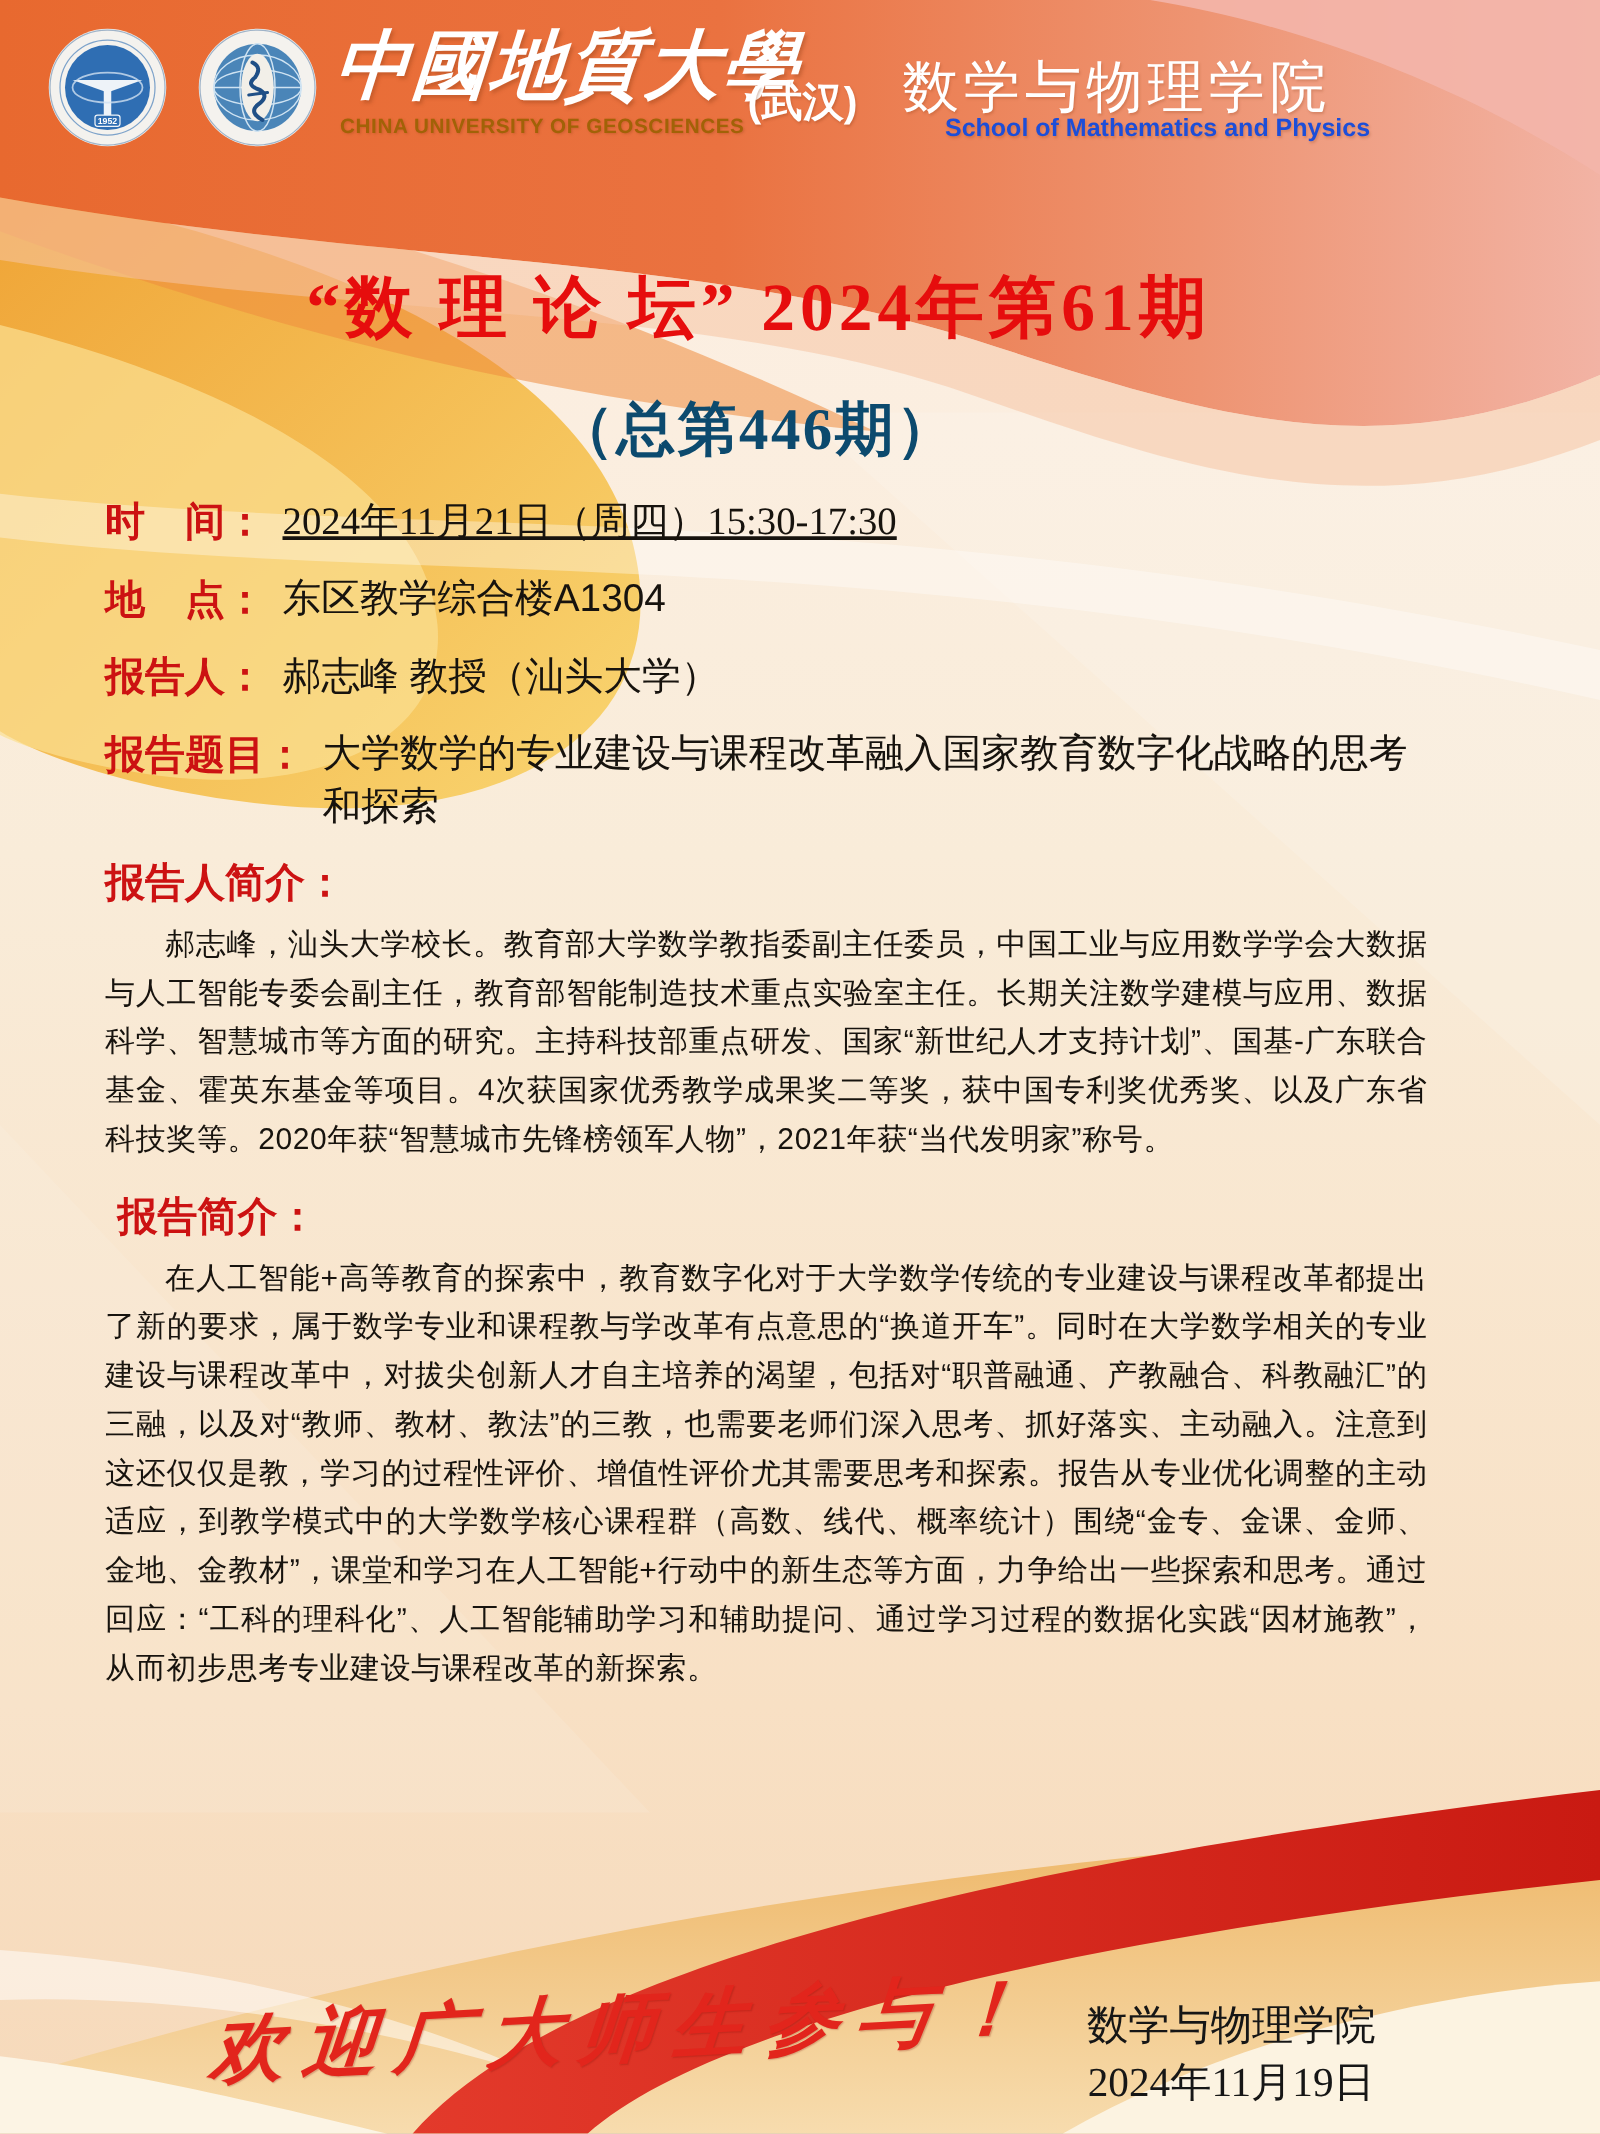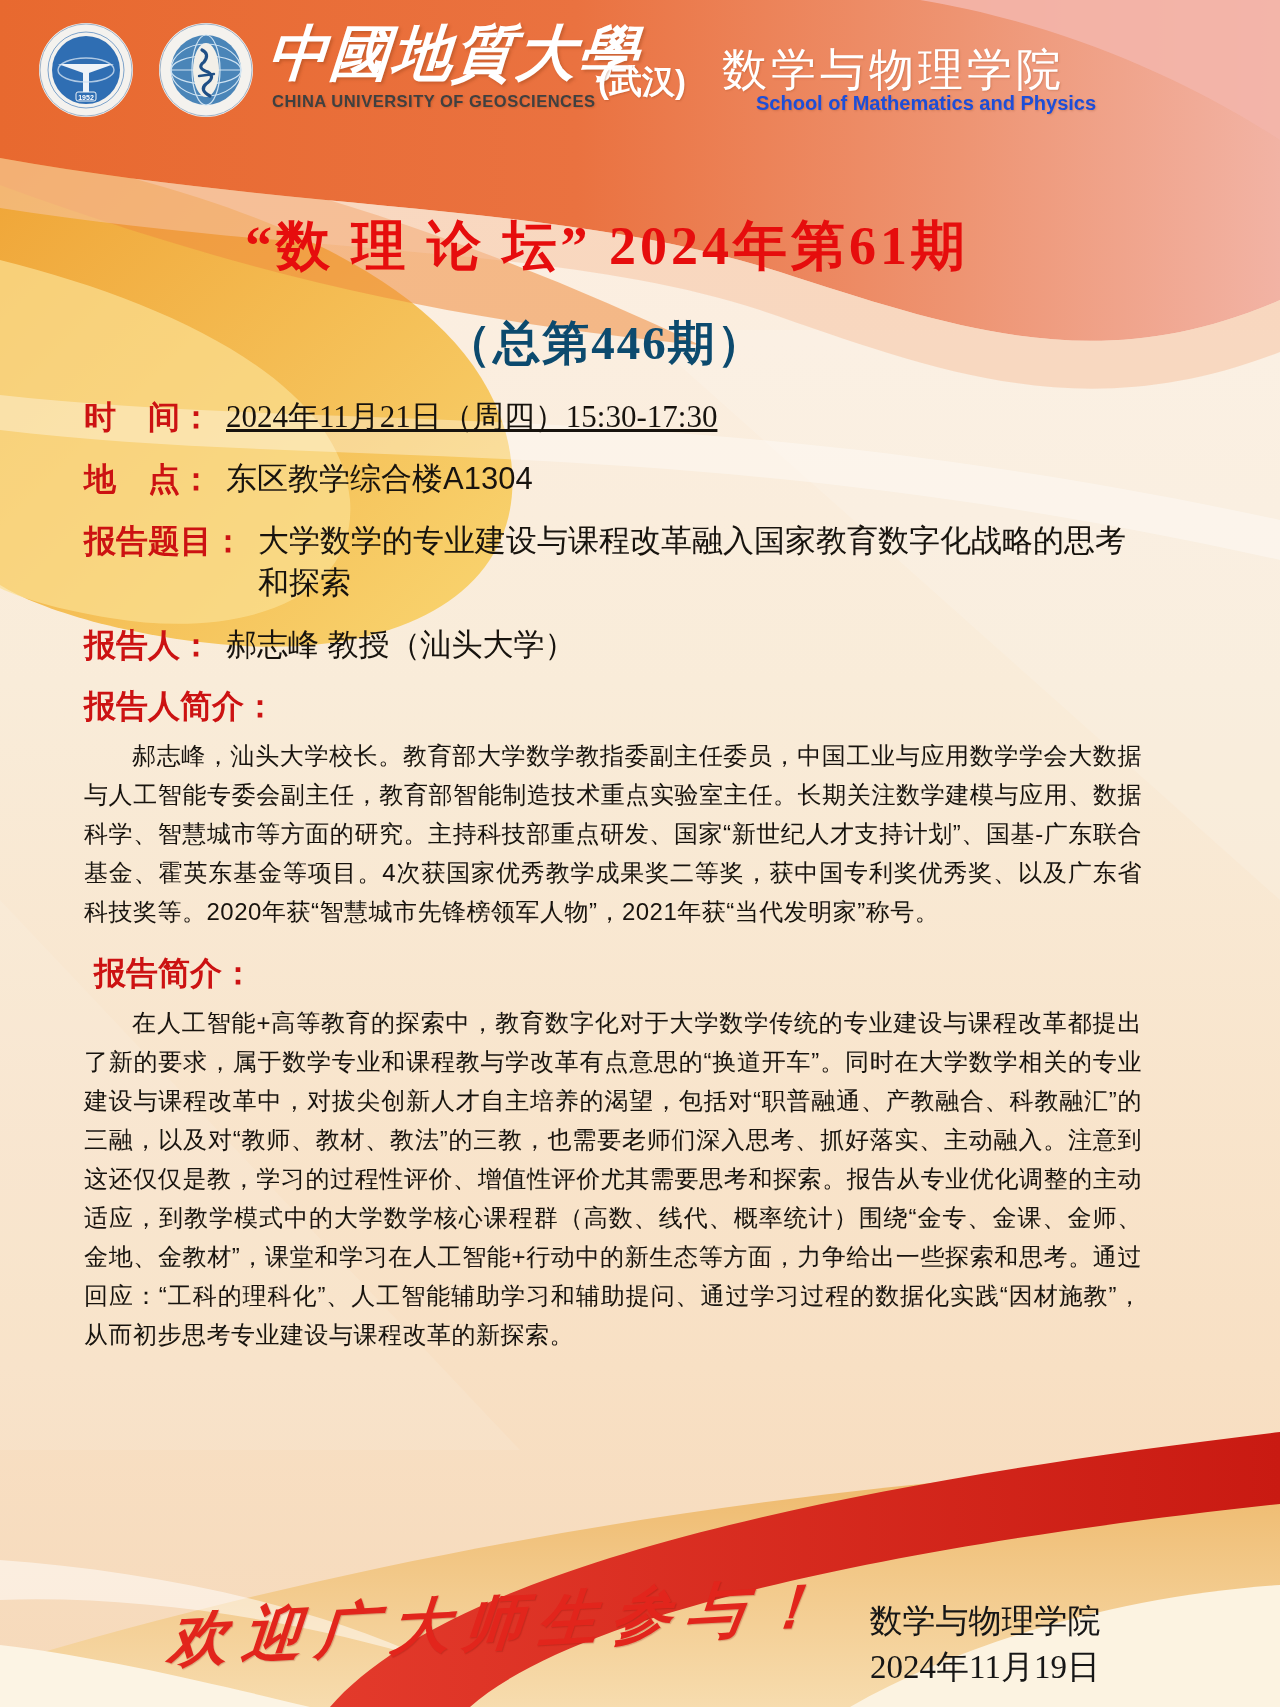--- a/index.html
+++ b/index.html
@@ -22,21 +22,21 @@
     text-shadow:2px 2px 3px rgba(140,60,20,.35);
     transform:skewX(-4deg);
   }
   .campus{
     position:absolute;left:598px;top:60px;
     color:#ffffff;font-size:33px;font-weight:bold;white-space:nowrap;
     text-shadow:1px 1px 2px rgba(140,60,20,.3);
   }
   .uni-en{
     position:absolute;left:272px;top:92px;width:340px;
-    color:#404040;font-size:16.5px;font-weight:bold;letter-spacing:.5px;white-space:nowrap;
+    color:#a16207;font-size:16.5px;font-weight:bold;letter-spacing:.5px;white-space:nowrap;
     text-shadow:1px 1px 2px rgba(140,60,20,.3);
   }
   .school-cn{
     position:absolute;left:722px;top:40px;
     color:#ffffff;font-size:45px;font-weight:500;letter-spacing:4px;white-space:nowrap;
     text-shadow:1px 1px 2px rgba(140,60,20,.25);
   }
   .school-en{
     position:absolute;left:756px;top:92px;
     color:#1d4ed8;font-size:20px;font-weight:bold;white-space:nowrap;
@@ -188,27 +188,27 @@
       <span class="info-label">时　间：</span>
       <span class="info-value serif">2024年11月21日（周四）15:30-17:30</span>
     </div>
 
     <div class="info-row">
       <span class="info-label">地　点：</span>
       <span class="info-value">东区教学综合楼A1304</span>
     </div>
 
     <div class="info-row">
+      <span class="info-label">报告人：</span>
+      <span class="info-value">郝志峰 教授（汕头大学）</span>
+    </div>
+
+    <div class="info-row">
       <span class="info-label">报告题目：</span>
       <span class="info-value">大学数学的专业建设与课程改革融入国家教育数字化战略的思考和探索</span>
-    </div>
-
-    <div class="info-row">
-      <span class="info-label">报告人：</span>
-      <span class="info-value">郝志峰 教授（汕头大学）</span>
     </div>
 
     <div class="section-heading">报告人简介：</div>
     <p class="para">郝志峰，汕头大学校长。教育部大学数学教指委副主任委员，中国工业与应用数学学会大数据与人工智能专委会副主任，教育部智能制造技术重点实验室主任。长期关注数学建模与应用、数据科学、智慧城市等方面的研究。主持科技部重点研发、国家“新世纪人才支持计划”、国基-广东联合基金、霍英东基金等项目。4次获国家优秀教学成果奖二等奖，获中国专利奖优秀奖、以及广东省科技奖等。2020年获“智慧城市先锋榜领军人物”，2021年获“当代发明家”称号。</p>
 
     <div class="section-heading abstract">报告简介：</div>
     <p class="para">在人工智能+高等教育的探索中，教育数字化对于大学数学传统的专业建设与课程改革都提出了新的要求，属于数学专业和课程教与学改革有点意思的“换道开车”。同时在大学数学相关的专业建设与课程改革中，对拔尖创新人才自主培养的渴望，包括对“职普融通、产教融合、科教融汇”的三融，以及对“教师、教材、教法”的三教，也需要老师们深入思考、抓好落实、主动融入。注意到这还仅仅是教，学习的过程性评价、增值性评价尤其需要思考和探索。报告从专业优化调整的主动适应，到教学模式中的大学数学核心课程群（高数、线代、概率统计）围绕“金专、金课、金师、金地、金教材”，课堂和学习在人工智能+行动中的新生态等方面，力争给出一些探索和思考。通过回应：“工科的理科化”、人工智能辅助学习和辅助提问、通过学习过程的数据化实践“因材施教”，从而初步思考专业建设与课程改革的新探索。</p>
   </div>
 
   <div class="welcome">欢迎广大师生参与！</div>

